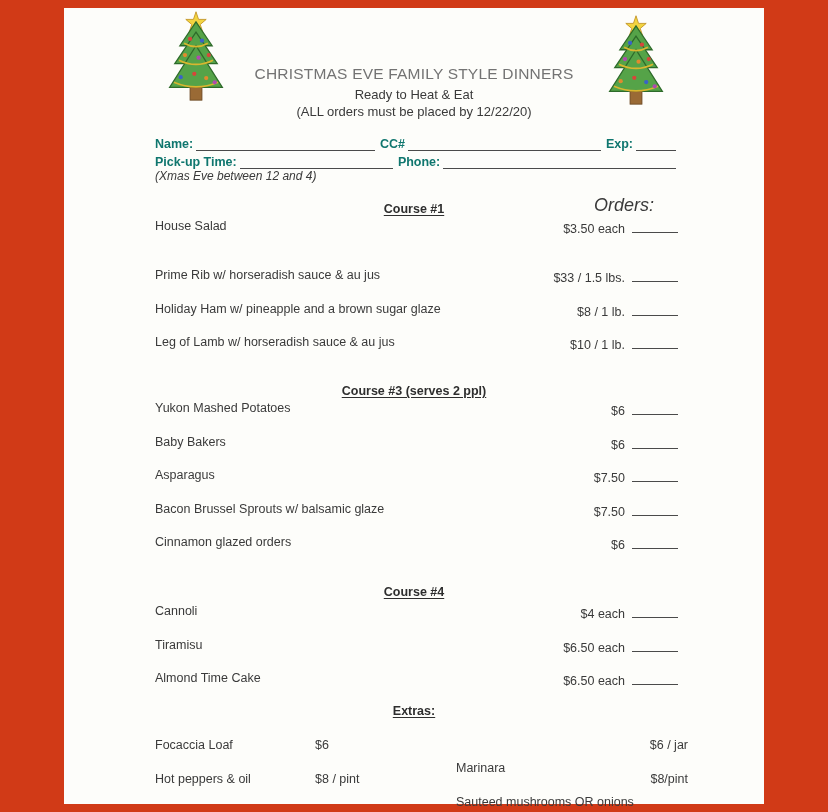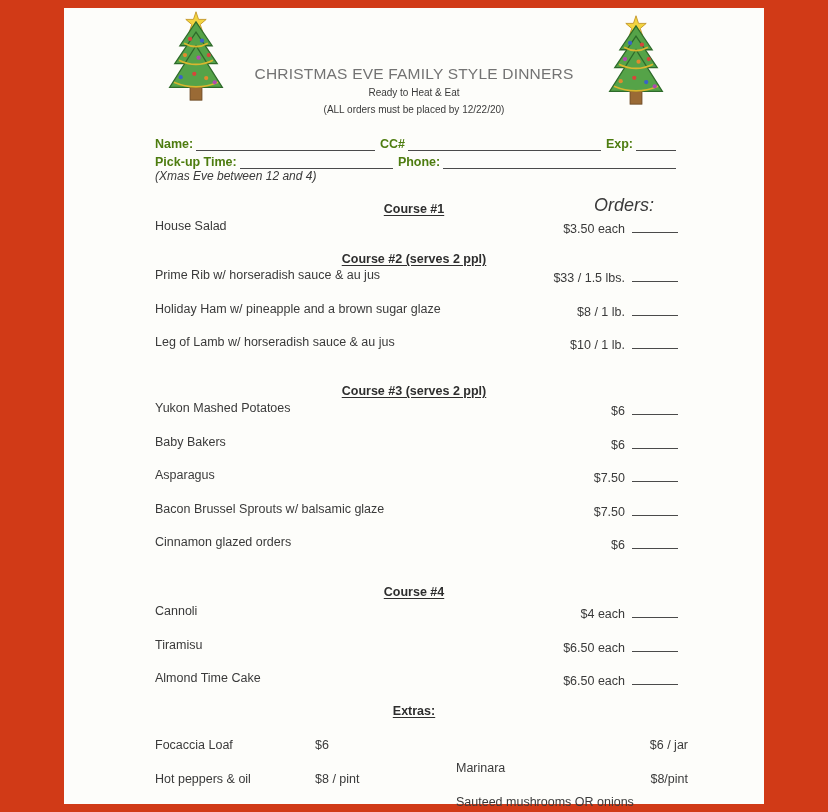--- a/index.html
+++ b/index.html
@@ -12,31 +12,31 @@
     overflow:hidden;
   }
   .paper {
     position:absolute; left:64px; top:8px;
     width:700px; height:796px;
     background:#fdfdfa;
   }
   .abs { position:absolute; }
   .centered { left:0; right:0; text-align:center; }
   .title { font-size:15.5px; color:#737373; letter-spacing:0.2px; }
-  .subtle { font-size:10px; }
+  .subtle { font-size:13px; }
   .tree { position:absolute; width:68px; height:97px; }
   .tree-left { left:98px; top:2px; }
   .tree-right { left:538px; top:6px; }
 
   .form-row {
     position:absolute; left:91px; right:88px;
     display:flex; align-items:flex-end;
     font-size:12.5px; height:17px;
   }
-  .flabel { font-weight:bold; color:#4d7c0f; white-space:nowrap; padding-right:3px; }
+  .flabel { font-weight:bold; color:#0f766e; white-space:nowrap; padding-right:3px; }
   .fblank { border-bottom:1.2px solid #4a4a4a; height:15px; margin-right:5px; }
   .grow1 { flex:1 1 0; }
   .grow2 { flex:1.08 1 0; }
   .growP1 { flex:1 1 0; }
   .growP2 { flex:1.52 1 0; }
   .fblank.exp { width:40px; margin-right:0; }
   .fblank.last { margin-right:0; }
   .note { font-style:italic; font-size:12px; }
 
   .course-heading {
@@ -131,23 +131,20 @@
   <div class="course-heading" style="top:194px">
     <span class="ul">Course #1</span>
   </div>
   <div class="orders-label" style="top:187px">Orders:</div>
 
   <div class="item-row" style="top:211px">
     <span class="item-name">House Salad</span>
     <span class="price-block"><span>$3.50 each</span><span class="blank"></span></span>
   </div>
 
-  <div class="course-heading" style="top:244px">
-    <span class="ul">Course #2 (serves 2 ppl)</span>
-  </div>
   <div class="item-row" style="top:260px">
     <span class="item-name">Prime Rib w/ horseradish sauce &amp; au jus</span>
     <span class="price-block"><span>$33 / 1.5 lbs.</span><span class="blank"></span></span>
   </div>
   <div class="item-row" style="top:294px">
     <span class="item-name">Holiday Ham w/ pineapple and a brown sugar glaze</span>
     <span class="price-block"><span>$8 / 1 lb.</span><span class="blank"></span></span>
   </div>
   <div class="item-row" style="top:327px">
     <span class="item-name">Leg of Lamb w/ horseradish sauce &amp; au jus</span>

